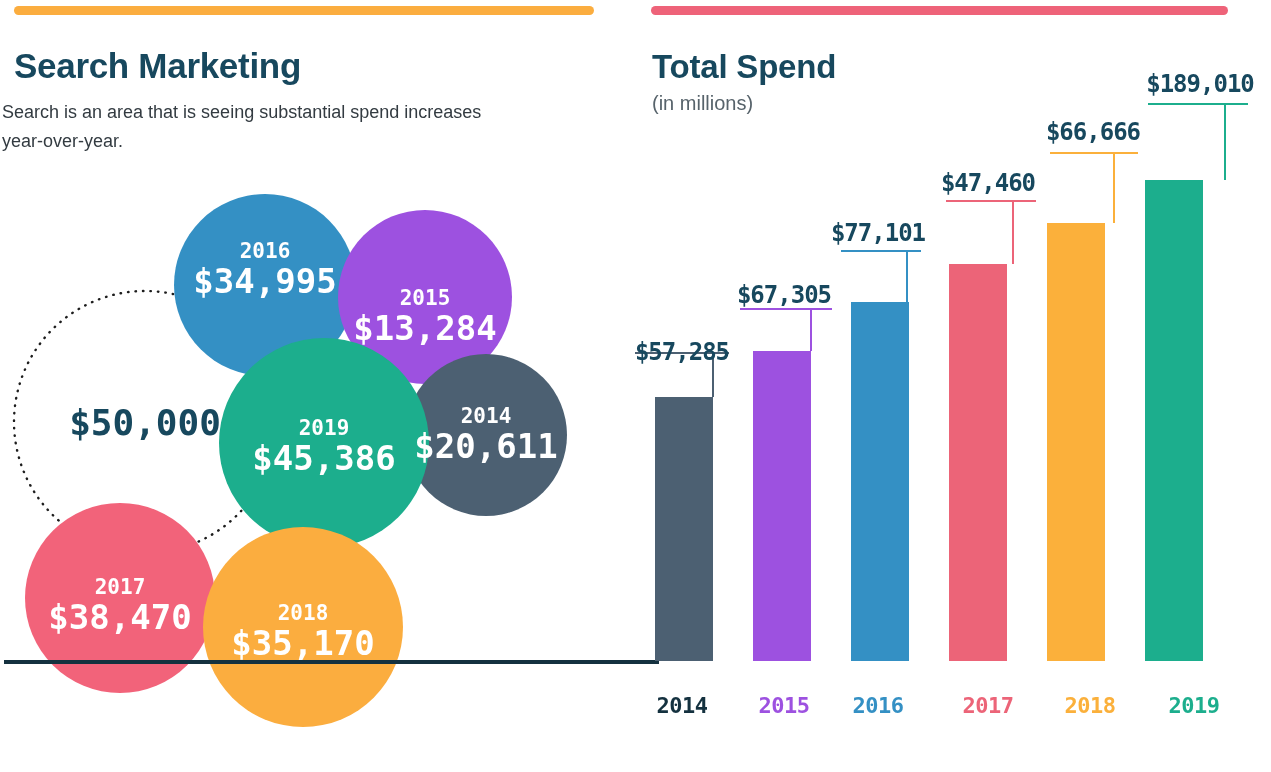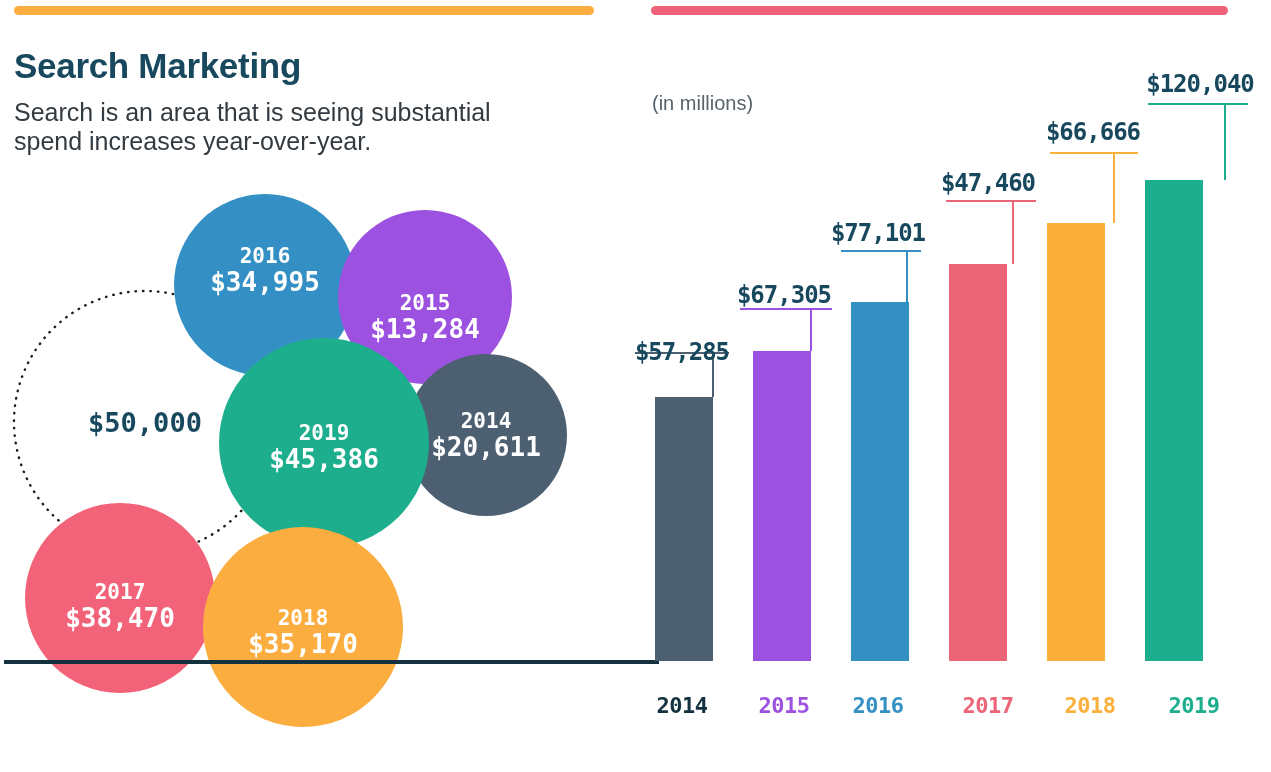--- a/index.html
+++ b/index.html
@@ -18,43 +18,43 @@
   #accent-right{left:651px;top:6px;width:577px;}
 
   
   #panel-left{position:absolute;left:0;top:0;width:600px;height:772px;}
   #left-title{
     position:absolute;left:14px;top:46px;
     font-size:35px;font-weight:bold;letter-spacing:-0.3px;
     color:#17485e;
   }
   #left-sub{
-    position:absolute;left:14px;top:98px;width:520px;
-    font-size:25px;line-height:29px;color:#333b41;
+    position:absolute;left:2px;top:98px;width:520px;
+    font-size:18px;line-height:29px;color:#333b41;
   }
 
   .bubble-label{
     position:absolute;text-align:center;
     color:#ffffff;
     font-family:"DejaVu Sans Mono", monospace;
     font-weight:bold;
     letter-spacing:0px;
     transform:translate(-50%,-50%);
     white-space:nowrap;
     line-height:1.08;
     pointer-events:none;
   }
   .bubble-label .yr{display:block;font-size:21px;}
-  .bubble-label .val{display:block;font-size:26px;}
+  .bubble-label .val{display:block;font-size:34px;}
   #ref-label{
     position:absolute;
     transform:translate(-50%,-50%);
     color:#17485e;
     font-family:"DejaVu Sans Mono", monospace;
-    font-weight:bold;font-size:27px;white-space:nowrap;
+    font-weight:bold;font-size:36px;white-space:nowrap;
   }
 
   
   #panel-right{position:absolute;left:600px;top:0;width:671px;height:772px;}
   #right-title{
     position:absolute;left:52px;top:48px;
     font-size:33px;font-weight:bold;color:#17485e;letter-spacing:-0.2px;
   }
   #right-sub{
     position:absolute;left:52px;top:92px;
@@ -125,20 +125,21 @@
         </div>
         <div class="bubble-label" style="left: 324px; top: 447px;">
           <span class="yr">2019</span>
           <span class="val">$45,386</span>
         </div>
         <div id="ref-label" style="left: 145px; top: 422px;">$50,000</div>
       </div>
   </div>
 
   <div id="panel-right">
+    <div id="right-title">Total Spend</div>
     <div id="right-sub">(in millions)</div>
   </div>
   <div id="bars">
     <div id="axis-line"></div>
   <div class="bar" style="left: 655px; width: 58px; top: 397px; height: 264px; background: rgb(76, 96, 114); bottom: auto;"></div>
       <div class="lead-rule" style="left: 635px; width: 94px; top: 352px; background: rgb(76, 96, 114);"></div>
       <div class="lead-line" style="left: 712px; top: 352px; height: 45px; background: rgb(76, 96, 114);"></div>
       <div class="bar-value" style="left: 682px; top: 338px;">$57,285</div>
       <div class="tick-label" style="left: 682px; color: rgb(20, 49, 63);">2014</div>
       <div class="bar" style="left: 753px; width: 58px; top: 351px; height: 310px; background: rgb(157, 81, 224); bottom: auto;"></div>
@@ -157,17 +158,17 @@
       <div class="bar-value" style="left: 988px; top: 169px;">$47,460</div>
       <div class="tick-label" style="left: 988px; color: rgb(236, 100, 120);">2017</div>
       <div class="bar" style="left: 1047px; width: 58px; top: 223px; height: 438px; background: rgb(251, 176, 59); bottom: auto;"></div>
       <div class="lead-rule" style="left: 1050px; width: 88px; top: 152px; background: rgb(251, 176, 59);"></div>
       <div class="lead-line" style="left: 1113px; top: 152px; height: 71px; background: rgb(251, 176, 59);"></div>
       <div class="bar-value" style="left: 1093px; top: 118px;">$66,666</div>
       <div class="tick-label" style="left: 1090px; color: rgb(251, 176, 59);">2018</div>
       <div class="bar" style="left: 1145px; width: 58px; top: 180px; height: 481px; background: rgb(28, 174, 141); bottom: auto;"></div>
       <div class="lead-rule" style="left: 1148px; width: 100px; top: 103px; background: rgb(28, 174, 141);"></div>
       <div class="lead-line" style="left: 1224px; top: 103px; height: 77px; background: rgb(28, 174, 141);"></div>
-      <div class="bar-value" style="left: 1200px; top: 70px;">$120,040</div>
+      <div class="bar-value" style="left: 1200px; top: 70px;">$189,010</div>
       <div class="tick-label" style="left: 1194px; color: rgb(28, 174, 141);">2019</div>
     </div>
 
 </div>
 
 </body></html>

